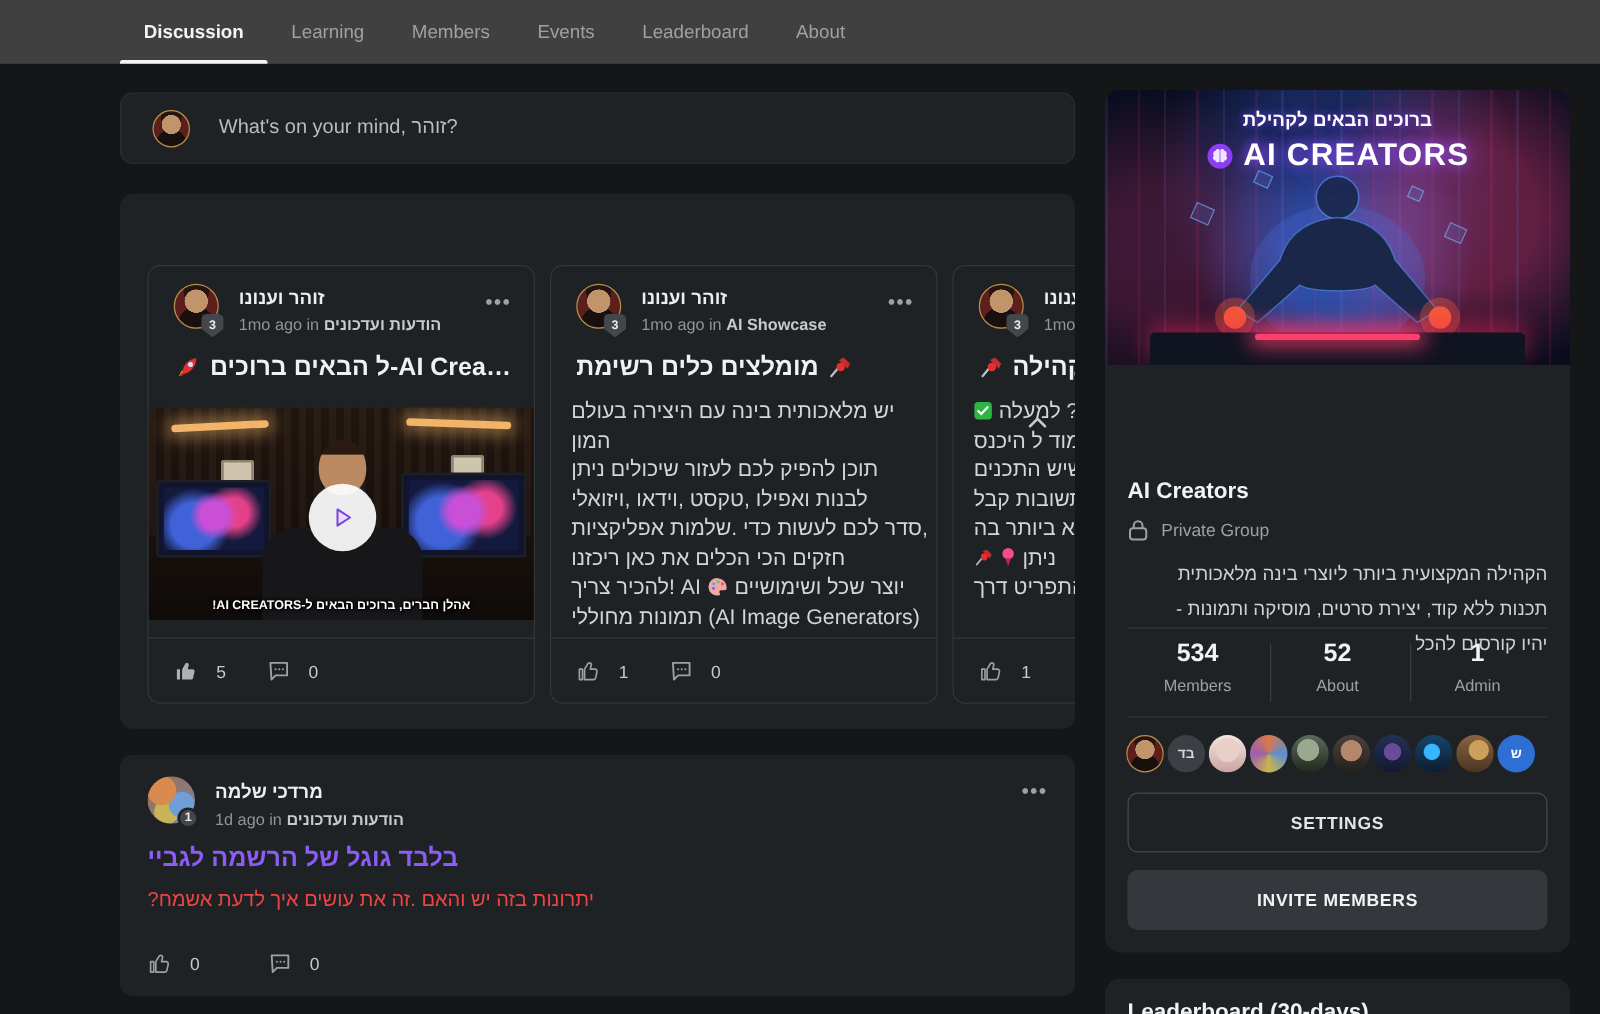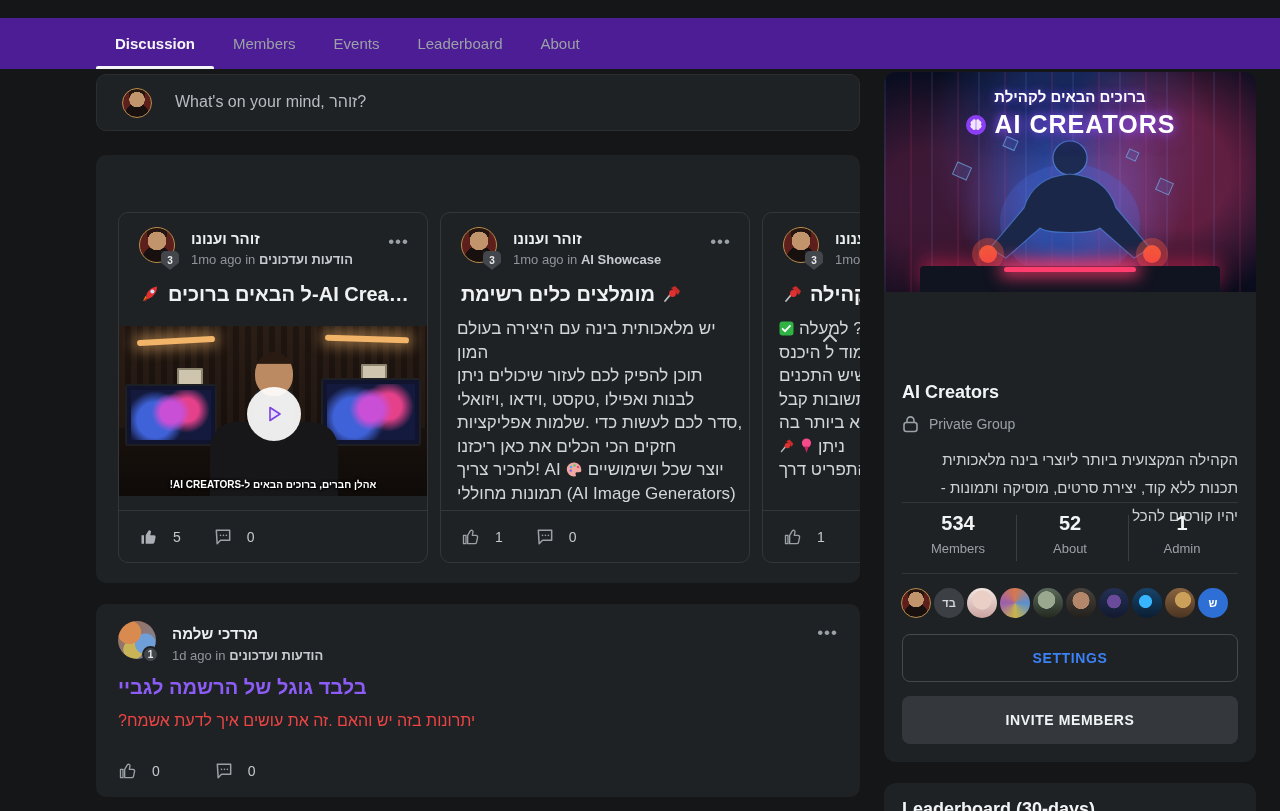--- a/index.html
+++ b/index.html
@@ -1,19 +1,19 @@
 <!DOCTYPE html>
 <html><head>
 <meta charset="utf-8">
 <style>
   * { margin:0; padding:0; box-sizing:border-box; }
   html,body { width:1280px; height:811px; overflow:hidden; background:#141618;
     font-family:"Liberation Sans","DejaVu Sans",sans-serif; color:#e8eaec; }
   
-  #topnav { position:absolute; left:0; top:0; width:1280px; height:51px; background:#4c1d95;margin-top:18px; }
+  #topnav { position:absolute; left:0; top:0; width:1280px; height:51px; background:#404040; }
   #topnav .navrow { position:absolute; left:96px; top:0; height:51px; display:flex; }
   .navitem { padding:0 19px; height:51px; display:flex; align-items:center; font-size:15px;
     color:#9ba1a6; cursor:pointer; position:relative; white-space:nowrap; }
   .navitem.active { color:#f4f5f6; font-weight:bold; }
   .navitem.active::after { content:""; position:absolute; left:0; right:0; bottom:0; height:3px;
     background:#f4f5f6; border-radius:2px 2px 0 0; }
   
   .card { position:absolute; background:#1f2225; border-radius:10px; }
   
   #composer { left:96px; top:74px; width:764px; height:57px; border:1px solid #2a2e31; cursor:text; }
@@ -114,32 +114,33 @@
   .sdiv { position:absolute; left:18px; right:18px; height:1px; background:#33373a; }
   .statcol { position:absolute; top:512px; width:112px; text-align:center; }
   .statval { font-size:20px; font-weight:bold; color:#f1f3f4; }
   .statlab { font-size:13px; color:#9aa1a7; margin-top:6px; }
   .vline { position:absolute; top:515px; width:1px; height:46px; background:#3a3e42; }
   #avrow { position:absolute; left:17px; top:516px; display:flex; gap:3px; }
   .rowav { width:30px; height:30px; border-radius:50%; flex:0 0 auto; display:flex; align-items:center;
     justify-content:center; font-size:11px; color:#d4d8db; }
   .btn { position:absolute; left:18px; width:336px; height:48px; border-radius:8px; display:flex;
     align-items:center; justify-content:center; font-size:14px; font-weight:bold; letter-spacing:.6px; cursor:pointer; }
-  #btn-settings { top:562px; border:1px solid #45494d; color:#3b82f6;text-align:center; }
+  #btn-settings { top:562px; border:1px solid #45494d; color:#e5e5e5;text-align:center; }
   #btn-invite { top:624px; background:#34383c; color:#f1f3f4; }
   #lbcard { left:884px; top:783px; width:372px; height:60px; border-radius:12px; background:#1f2225; }
   #lbcard .t { position:absolute; left:18px; top:16px; font-size:18px; font-weight:bold; color:#f1f3f4; }
   svg { display:block; }
 </style>
 </head>
 <body>
 
 <div id="topnav">
   <div class="navrow">
     <div class="navitem active">Discussion</div>
+    <div class="navitem">Learning</div>
     <div class="navitem">Members</div>
     <div class="navitem">Events</div>
     <div class="navitem">Leaderboard</div>
     <div class="navitem">About</div>
   </div>
 </div>
 
 <div class="card" id="composer">
   <div class="av av-zohar" style="left:25px; top:13px; width:30px; height:30px;"></div>
   <div class="ph">What's on your mind, זוהר?</div>

